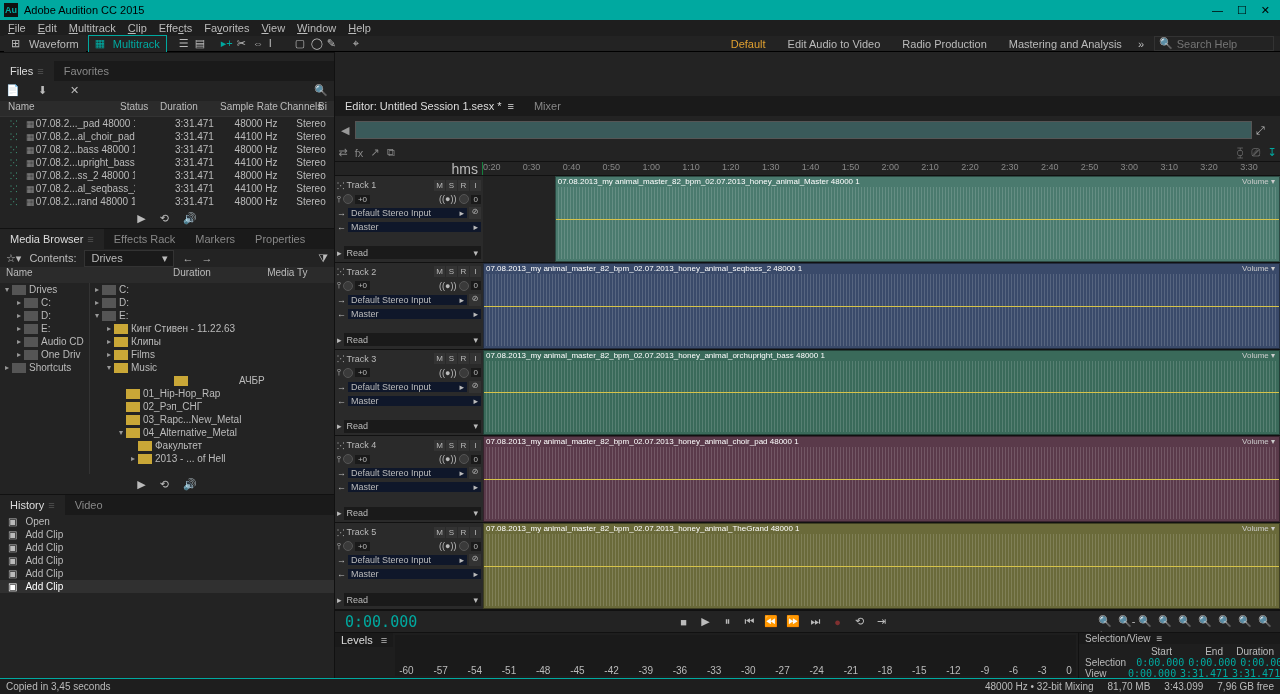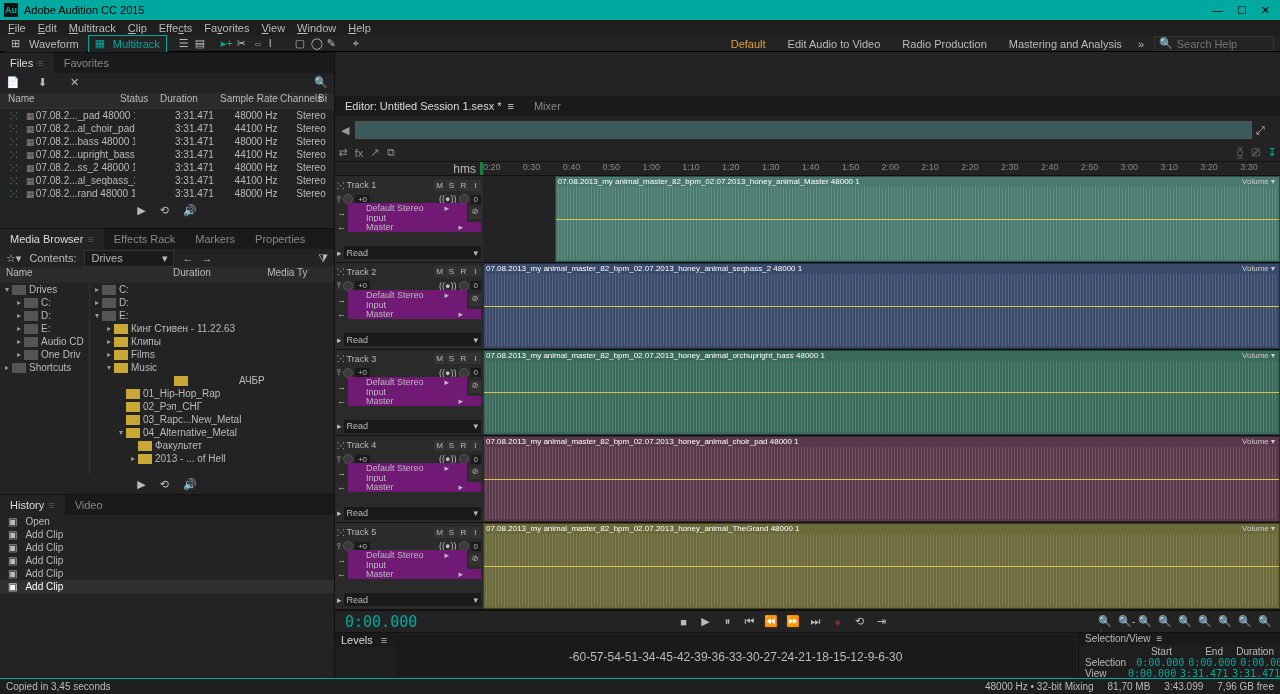--- a/index.html
+++ b/index.html
@@ -25,21 +25,21 @@
 .main { display: flex; height: 626px; }
 .leftcol { width: 335px; display: flex; flex-direction: column; border-right: 1px solid #111; }
 .rightcol { flex: 1; display: flex; flex-direction: column; background: #232323; }
 
 .panel { background: #232323; border-top: 1px solid #111; display: flex; flex-direction: column; }
 .panel-tabbar { height: 20px; display: flex; align-items: center; background: #1a1a1a; }
 .panel-tabbar .ptab { padding: 0 10px; height: 100%; display:flex; align-items:center; color:#888; }
 .panel-tabbar .ptab.active { background: #232323; color: #ddd; }
 .panel-tabbar .menuicon { margin-left: 4px; color: #555; }
 
-.files-panel { height: 176px; }
+.files-panel { height: 176px; justify-content: flex-end; }
 .files-sub { height: 20px; display: flex; align-items: center; padding: 0 6px; gap: 18px; background: #232323;}
 .files-sub .fbtn { width: 14px; height: 14px; }
 .table-head { height: 16px; display: flex; background: #2b2b2b; border-bottom: 1px solid #333; font-size: 10px;}
 .th-name { width: 120px; padding-left: 8px;}
 .th-status { width: 40px; }
 .th-dur { width: 60px; }
 .th-sr { width: 60px; }
 .th-ch { width: 38px; }
 .th-bd { width: 16px; }
 .filerow { height: 13px; display: flex; align-items: center; font-size: 10px; padding-left: 10px;}
@@ -76,35 +76,35 @@
 .overview { height: 28px; background: #232323; padding: 3px 6px; display:flex; align-items:center; gap:4px;}
 .overview .ovarrow { width:10px; color:#999;}
 .overview .ovtrack { flex:1; height: 18px; background: #3a5a5a; border:1px solid #555;}
 .overview .zoomfull { width:18px;}
 
 .tracks-area { flex:1; display:flex; flex-direction:column; overflow:hidden;}
 .tracks-toolbar { height: 18px; display: flex; align-items: center; background: #232323; border-bottom: 1px solid #111; }
 .tracks-toolbar .ttbtn { width:16px; height:16px; display:flex; align-items:center; justify-content:center; color:#888;}
 .tracks-toolbar .ttspacer { flex: 1; }
 .time-ruler { height: 14px; background: #232323; display:flex; border-bottom:1px solid #111;}
-.time-ruler .trhead { width:148px; border-right:3px solid #15803d; display:flex; align-items:center; justify-content:flex-end; padding-right:4px; font-size:12px;}
+.time-ruler .trhead { width:148px; border-right:1px solid #15803d; display:flex; align-items:center; justify-content:flex-end; padding-right:4px; font-size:14px;}
 .time-ruler .trmarks { flex:1; display:flex; position:relative;}
 .time-ruler .trmarks span { position:absolute; font-size:9px; color:#888;}
 
 .tracks-body { flex:1; display:flex; overflow:hidden;}
 .track-headers { width: 148px; display:flex; flex-direction:column;}
 .track-header { border-bottom: 1px solid #111; background:#2a2a2a; display:flex; flex-direction:column; font-size:9px; padding:2px 2px;}
 .th-row { display:flex; align-items:center; gap:2px; height:14px;}
 .th-row .trnamelabel { flex:1;}
 .th-msr { display:flex; gap:1px;}
 .th-msr span { width:11px; height:11px; background:#333; text-align:center; font-size:8px; line-height:11px;}
 .th-knob { width:10px; height:10px; border-radius:50%; background:#3a3a3a; border:1px solid #555;}
 .th-readout { background:#1a1a1a; padding:0 3px; font-size:8px;}
 .th-routerow { display:flex; align-items:center; gap:2px; height:14px;}
-.th-route { flex:1; background:#701a75; display:flex; justify-content:space-between; padding:0 18px;}
+.th-route { flex:1; background:#0f172a; display:flex; justify-content:space-between; padding:0 3px;}
 .th-fx { width:12px; height:12px; background:#333; text-align:center; font-size:8px;}
 .th-readdrop { background:#1a1a1a; display:flex; justify-content:space-between; padding:0 3px; height:13px; align-items:center;}
 
 .track-content { flex:1; display:flex; flex-direction:column; position:relative;}
 .clip-lane { border-bottom:1px solid #111; position:relative;}
 .clip { position:absolute; top:0; bottom:0; border:1px solid rgba(0,0,0,0.4);}
 .clip-label { position:absolute; top:0; left:2px; font-size:8px; color:#fff; white-space:nowrap;}
 .clip-vol { position:absolute; top:0; right:4px; font-size:8px; color:#ccc;}
 .clip .wave { position:absolute; top:10px; bottom:2px; left:2px; right:2px; }
 
@@ -113,21 +113,21 @@
 .tbuttons { display:flex; gap:6px; margin:0 auto;}
 .tbuttons .tbtn { width:16px; height:16px; display:flex; align-items:center; justify-content:center; color:#bbb;}
 .zoombtns { display:flex; gap:6px; padding:0 8px;}
 .zoombtns .zbtn { width:14px; height:14px;}
 
 .bottom-area { height: 46px; display:flex; background:#1e1e1e; border-top:1px solid #111;}
 .levels-panel { flex:1; display:flex; flex-direction:row;}
 .levels-panel .ltabbar { height:14px; background:#1a1a1a; display:flex; align-items:center; gap:8px; padding:0 6px;}
 .levels-panel .ltabbar .active { color:#ddd;}
 .levels-meter { flex:1; background:#1a1a1a; position:relative; margin:2px;}
-.levels-scale { position:absolute; bottom:12px; left:0; right:0; display:flex; justify-content:center; font-size:12px; padding:0 4px;}
+.levels-scale { position:absolute; bottom:0; left:0; right:0; display:flex; justify-content:space-between; font-size:10px; padding:0 4px;}
 
 .selview-panel { width:202px; border-left:1px solid #111; display:flex; flex-direction:column; font-size:10px;}
 .selview-panel .svtabbar { height:14px; background:#1a1a1a; padding:0 6px; display:flex; align-items:center; gap:6px;}
 .selview-body { flex:1; padding:2px 6px;}
 .selview-body .svrow { display:flex; gap:10px;}
 .selview-body .svrow .svlabel { width:46px;}
 .selview-body .svrow .svval { width:42px; color:#00a9a0; font-family:monospace; text-align:right;}
 .selview-body .svheadrow {display:flex; gap:10px; padding-left:46px;}
 .selview-body .svheadrow span {width:42px; text-align:right;}
 
@@ -823,21 +823,21 @@
         <div class="ltabbar">
             <span class="active">Levels</span>
             <span class="menuicon">≡</span>
           </div>
         <div class="levels-meter">
           <div class="levels-scale" id="levels-scale">
               <span>-60</span>
               <span>-57</span>
               <span>-54</span>
               <span>-51</span>
-              <span>-34</span>
+              <span>-48</span>
               <span>-45</span>
               <span>-42</span>
               <span>-39</span>
               <span>-36</span>
               <span>-33</span>
               <span>-30</span>
               <span>-27</span>
               <span>-24</span>
               <span>-21</span>
               <span>-18</span>

